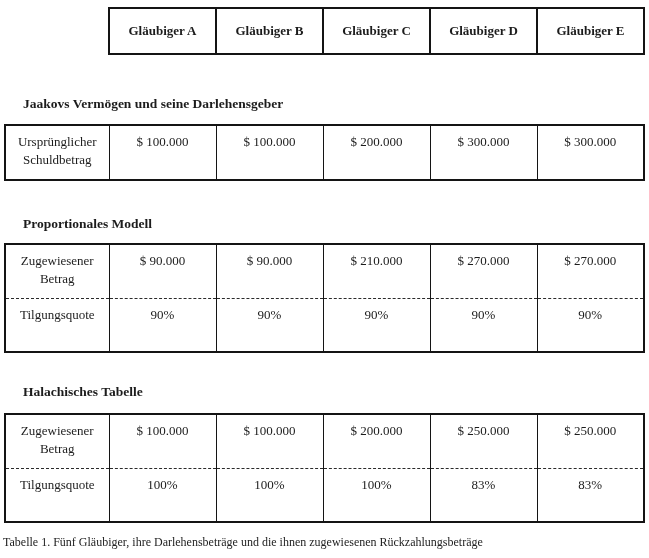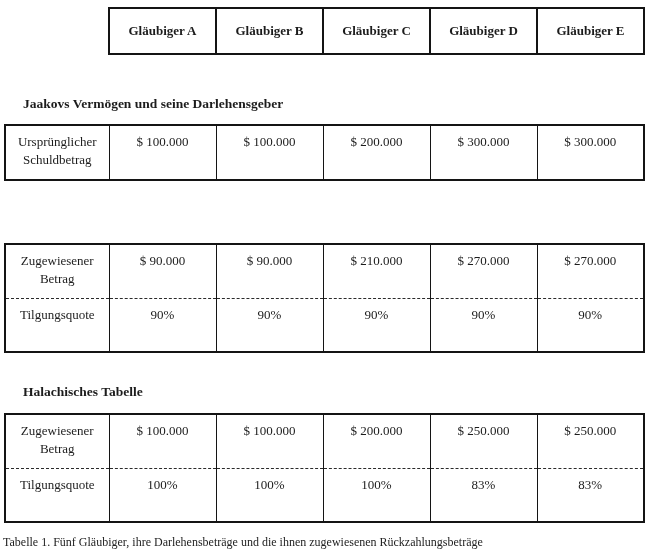--- a/index.html
+++ b/index.html
@@ -125,20 +125,21 @@
       <td>Ursprünglicher Schuldbetrag</td>
       <td>$ 100.000</td>
       <td>$ 100.000</td>
       <td>$ 200.000</td>
       <td>$ 300.000</td>
       <td>$ 300.000</td>
     </tr>
   </tbody>
     </table>
 
+  <div class="section-heading heading-2">Proportionales Modell</div>
   <table class="data-table table-2">
     <colgroup>
         <col style="width:104px">
         <col>
         <col>
         <col>
         <col>
         <col>
       </colgroup>
     <tbody>

